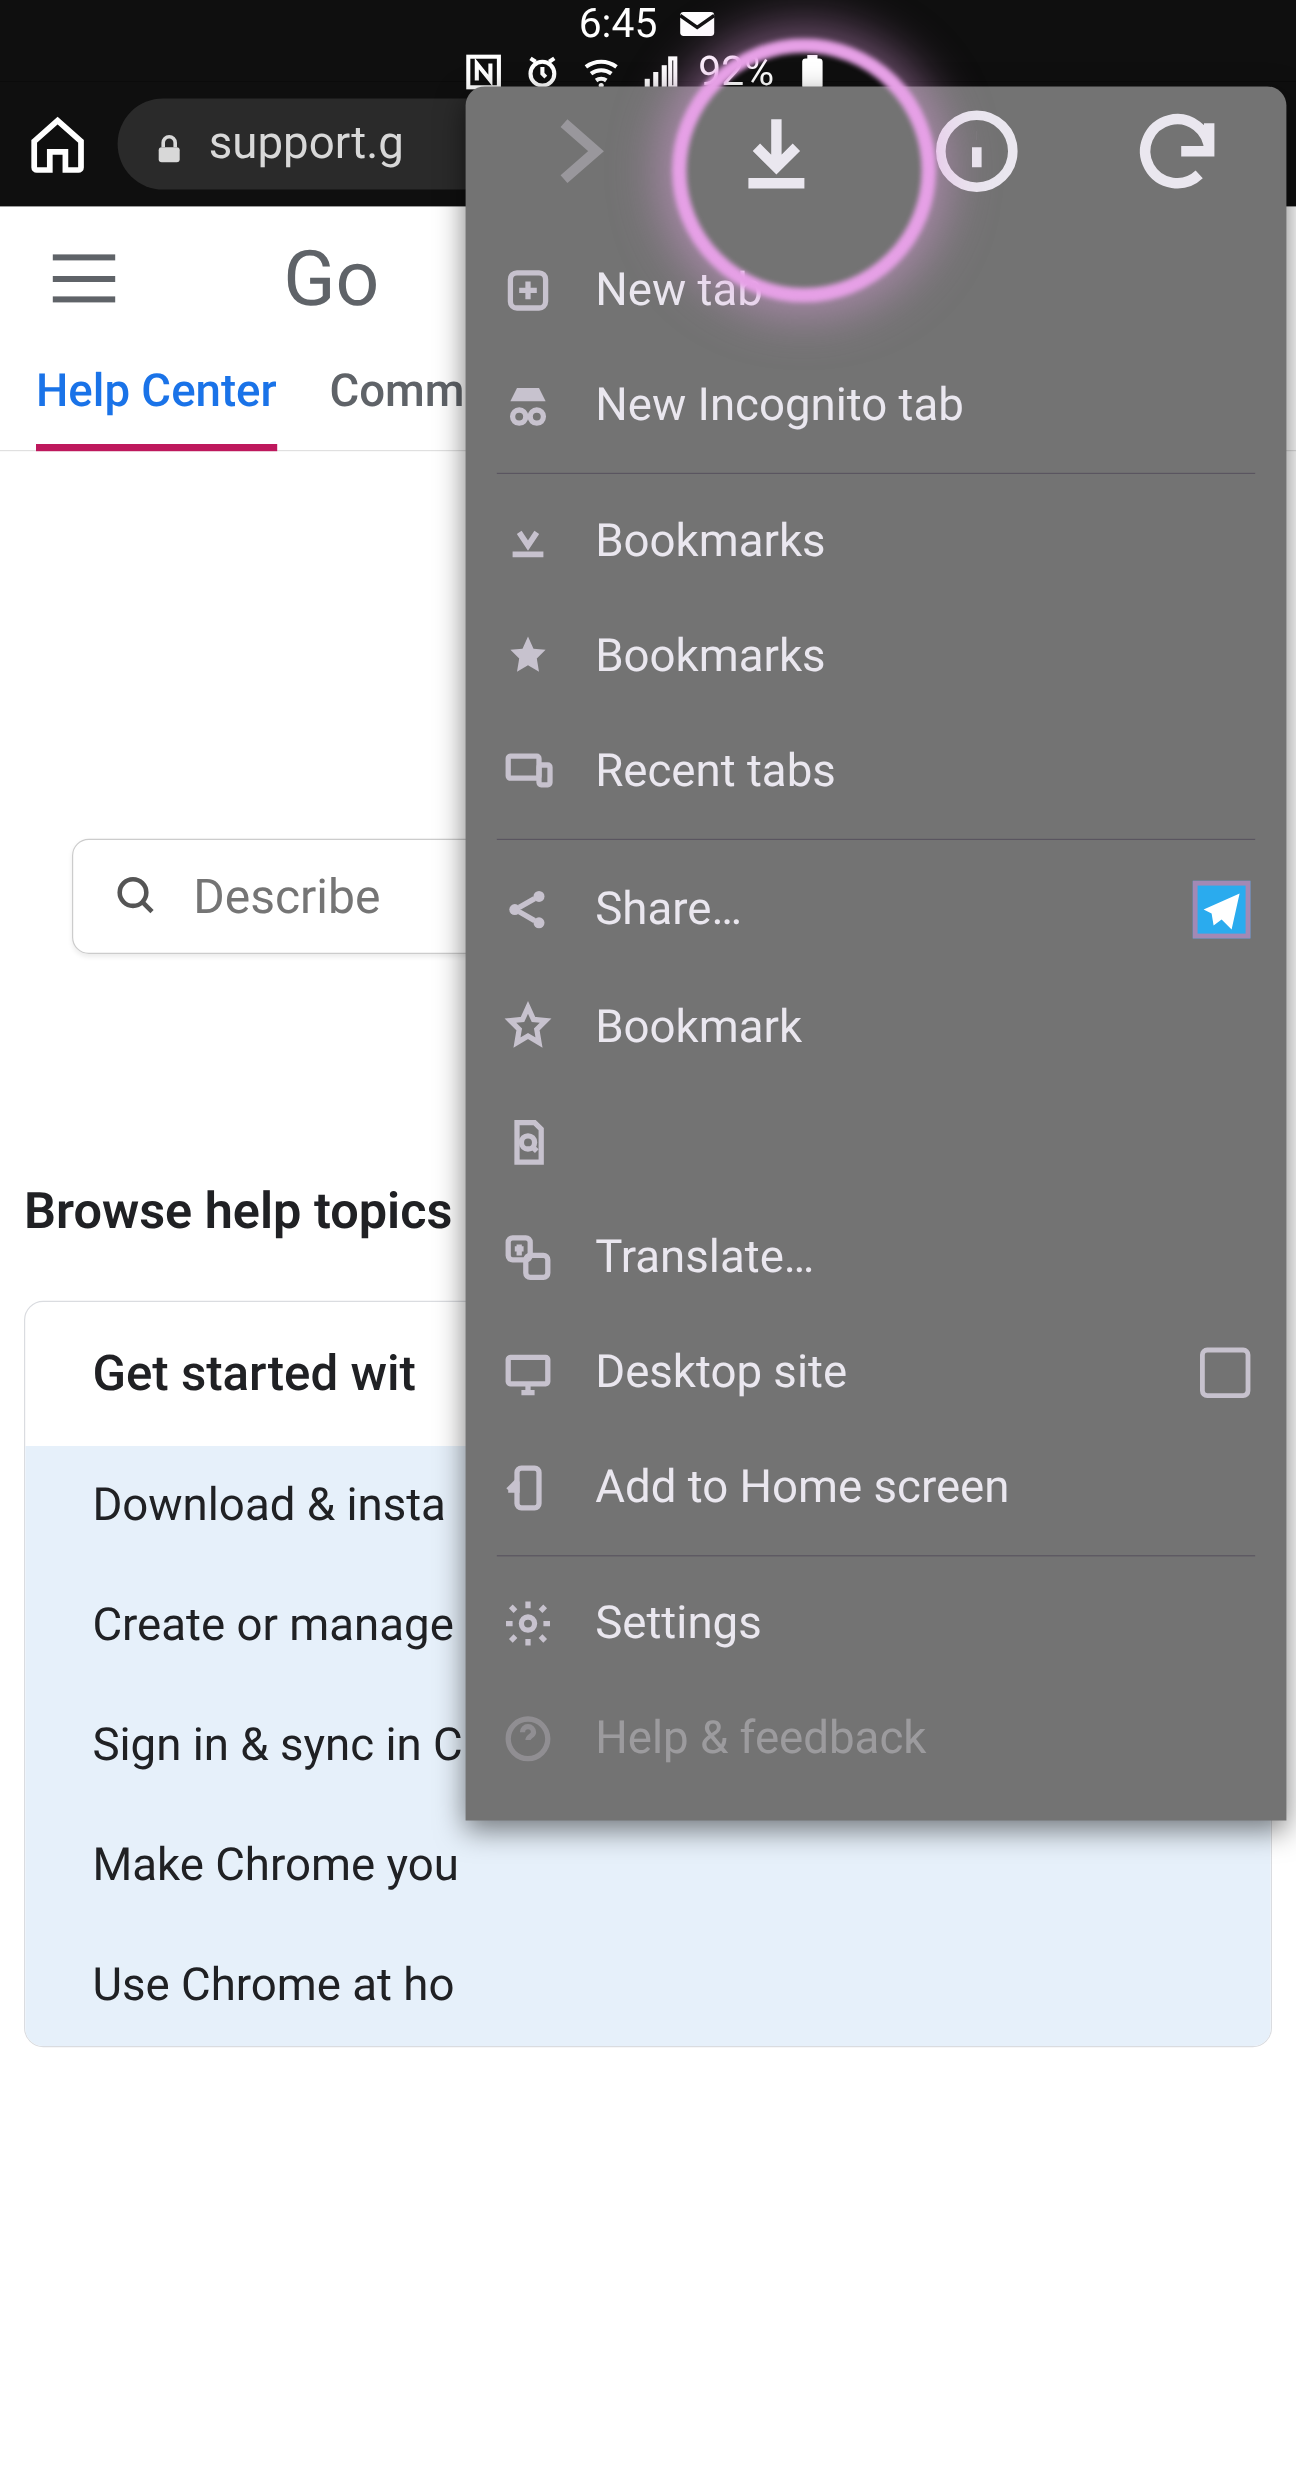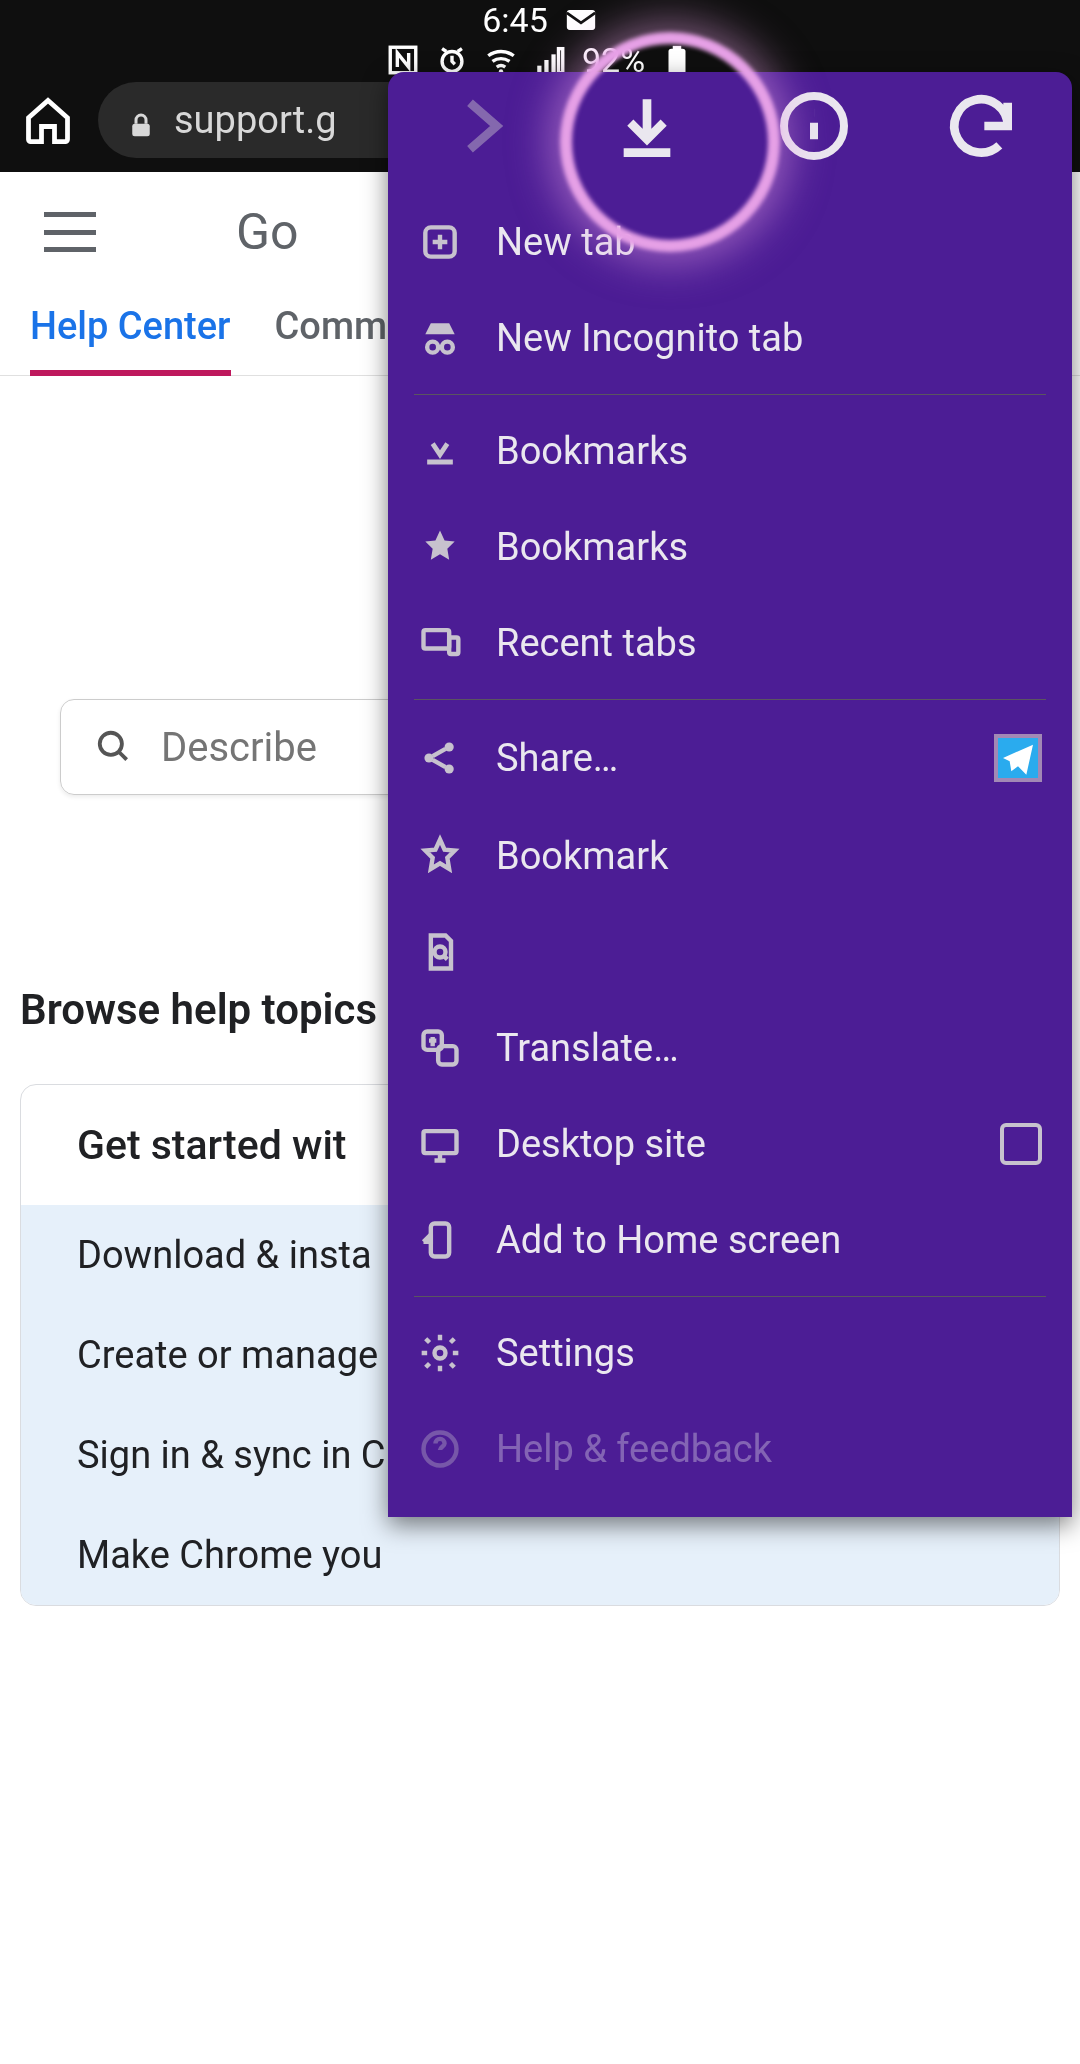--- a/index.html
+++ b/index.html
@@ -15,41 +15,41 @@
   .browser-bar { height: 104px; background: #0f0f0f; display: flex; align-items: center; padding: 0 22px; gap: 24px; }
   .home-btn { width: 52px; height: 52px; color: #fff; }
   .url-pill { flex: 1; height: 76px; background: #2a2a2a; border-radius: 38px; display: flex; align-items: center; padding: 0 28px; gap: 18px; color: #d8d8d8; font-size: 38px; }
   .lock-icon { width: 30px; height: 30px; }
 
   
   .page { position: absolute; top: 172px; left: 0; right: 0; bottom: 0; background: #fff; }
   .page-header { height: 120px; display: flex; align-items: center; padding: 0 44px; gap: 140px; }
   .hamburger { width: 52px; height: 40px; display: flex; flex-direction: column; justify-content: space-between; }
   .hamburger span { display: block; height: 5px; background: #5f6368; }
-  .logo-text { font-size: 50px; color: #5f6368; }
+  .logo-text { font-size: 64px; color: #5f6368; }
 
   .tabs { display: flex; border-bottom: 1px solid #e0e0e0; padding: 0 30px; gap: 44px; height: 84px; align-items: flex-start; }
   .tab { font-size: 38px; font-weight: 500; color: #5f6368; padding: 12px 0; }
   .tab.active { color: #1a73e8; border-bottom: 6px solid #be185d; height: 84px; }
 
   .hero { padding: 180px 40px 40px; text-align: center; }
   .hero-title { font-size: 60px; color: #1a73e8; font-weight: 400; }
   .search-box { margin: 72px 20px 0; height: 96px; border: 1px solid #ccc; border-radius: 14px; display: flex; align-items: center; padding: 0 34px; gap: 28px; box-shadow: 0 2px 4px rgba(0,0,0,.08); }
   .search-ic { width: 38px; height: 38px; }
   .search-ph { font-size: 40px; color: #757575; }
 
   .browse-section { padding: 150px 20px 0; }
   .browse-title { font-size: 42px; font-weight: 600; color: #202124; margin-bottom: 50px; }
   .topics-card { border: 1px solid #dadce0; border-radius: 16px; overflow: hidden; }
   .topic-head { padding: 36px 56px; font-size: 41px; font-weight: 500; color: #202124; }
   .topic-body { background: #e6f0fa; }
   .topic-item { padding: 28px 56px; font-size: 38px; color: #202124; }
 
   
-  .menu { position: absolute; top: 72px; right: 8px; width: 684px; background: #4c1d95; border-radius: 16px 16px 0 0; box-shadow: 0 8px 24px rgba(0,0,0,.5); color: #eae7ef; font-size: 38px; padding-bottom: 20px; }
+  .menu { position: absolute; top: 72px; right: 8px; width: 684px; background: #737373; border-radius: 16px 16px 0 0; box-shadow: 0 8px 24px rgba(0,0,0,.5); color: #eae7ef; font-size: 38px; padding-bottom: 20px; }
   .menu-toolbar { height: 108px; display: flex; align-items: center; justify-content: space-around; padding: 0 8px; border-bottom-width: 0; }
   .menu-tb-btn { width: 120px; height: 80px; display: flex; align-items: center; justify-content: center; color: #c8c4ce; position: relative; }
   .menu-tb-btn.disabled { opacity: .45; }
   .menu-list { list-style: none; padding: 14px 0 0; }
   .menu-item { display: flex; align-items: center; gap: 34px; padding: 26px 30px; }
   .menu-icon { width: 44px; height: 44px; display: flex; align-items: center; justify-content: center; color: #c7c2ce; }
   .menu-sep { height: 1px; background: #5a5560; margin: 8px 26px; }
   .menu-right { margin-left: auto; }
   .telegram-badge { width: 48px; height: 48px; background: #2aabee; border: 4px solid #a289b5; display:flex; align-items:center; justify-content:center; }
   .checkbox { width: 42px; height: 42px; border: 4px solid #c7c2ce; border-radius: 6px; }
@@ -149,20 +149,21 @@
   </div>
   <div class="browse-section">
     <div class="browse-title">Browse help topics</div>
     <div class="topics-card">
       <div class="topic-head">Get started wit</div>
       <div class="topic-body">
         <div class="topic-item">Download &amp; insta</div>
         <div class="topic-item">Create or manage</div>
         <div class="topic-item">Sign in &amp; sync in C</div>
         <div class="topic-item">Make Chrome you</div>
+        <div class="topic-item">Use Chrome at ho</div>
       </div>
     </div>
   </div>
 </div>
 
 <div class="menu">
   <div class="menu-toolbar">
     <div class="menu-tb-btn disabled">
       <svg viewBox="0 0 24 24">
           <path d="M9 5l8 7-8 7" stroke-width="2.6"></path>

